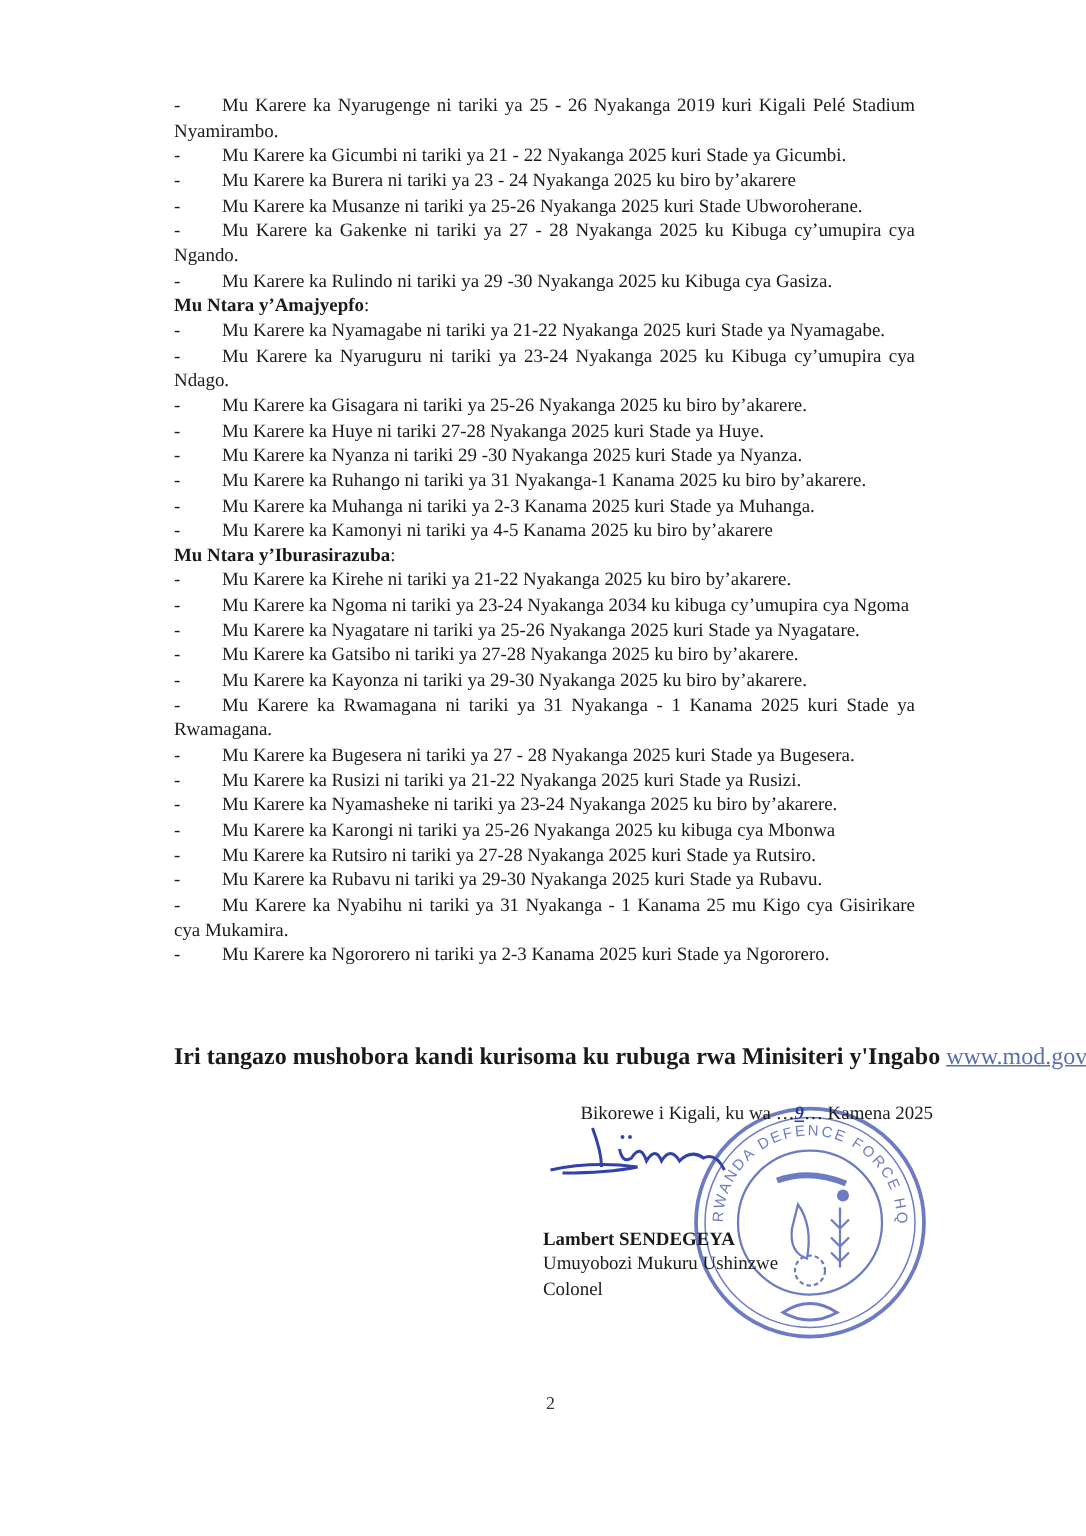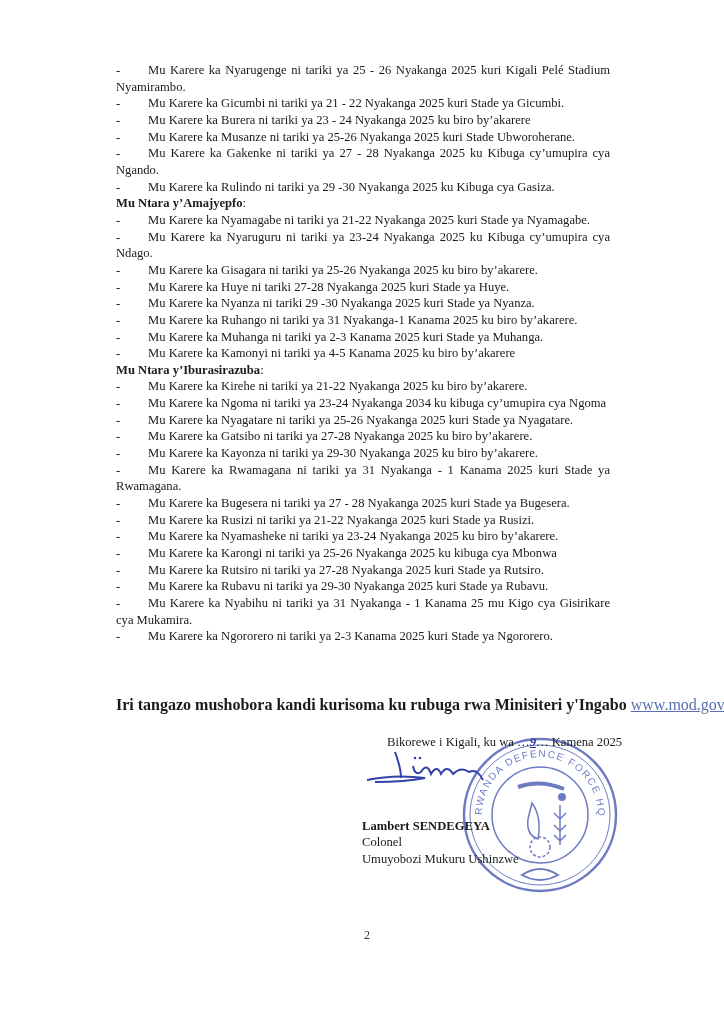--- a/index.html
+++ b/index.html
@@ -24,21 +24,21 @@
 </style>
 </head>
 <body>
 
 <div class="page">
 
   <div class="body-text">
 
     <div class="item just">
       <span class="dash">-</span>
-      <span class="item-text">Mu Karere ka Nyarugenge ni tariki ya 25 - 26 Nyakanga 2025 kuri Kigali Pelé Stadium Nyamirambo.</span>
+      <span class="item-text">Mu Karere ka Nyarugenge ni tariki ya 25 - 26 Nyakanga 2019 kuri Kigali Pelé Stadium Nyamirambo.</span>
     </div>
 
     <div class="item">
         <span class="dash">-</span>
         <span class="item-text">Mu Karere ka Gicumbi ni tariki ya 21 - 22 Nyakanga 2025 kuri Stade ya Gicumbi.</span>
       </div>
     <div class="item">
         <span class="dash">-</span>
         <span class="item-text">Mu Karere ka Burera ni tariki ya 23 - 24 Nyakanga 2025 ku biro by’akarere</span>
       </div>
@@ -177,18 +177,18 @@
     <circle cx="50" cy="10" r="1.3" fill="#3242a8"></circle>
     <circle cx="55" cy="10" r="1.3" fill="#3242a8"></circle>
   </svg>
 
   <div class="sig">
     <span>Bikorewe i Kigali, ku wa …</span><span class="day" style="color:#2a3a9a;font-weight:bold;font-style:italic;text-decoration:underline;">9</span><span>… Kamena 2025</span>
   </div>
 
   <div class="sig-block">
     <div class="sig-name">Lambert SENDEGEYA</div>
+    <div>Umuyobozi Mukuru Ushinzwe</div>
     <div>Colonel</div>
-    <div>Umuyobozi Mukuru Ushinzwe</div>
   </div>
 
   <div class="page-number">2</div>
 </div>
 
 </body></html>

